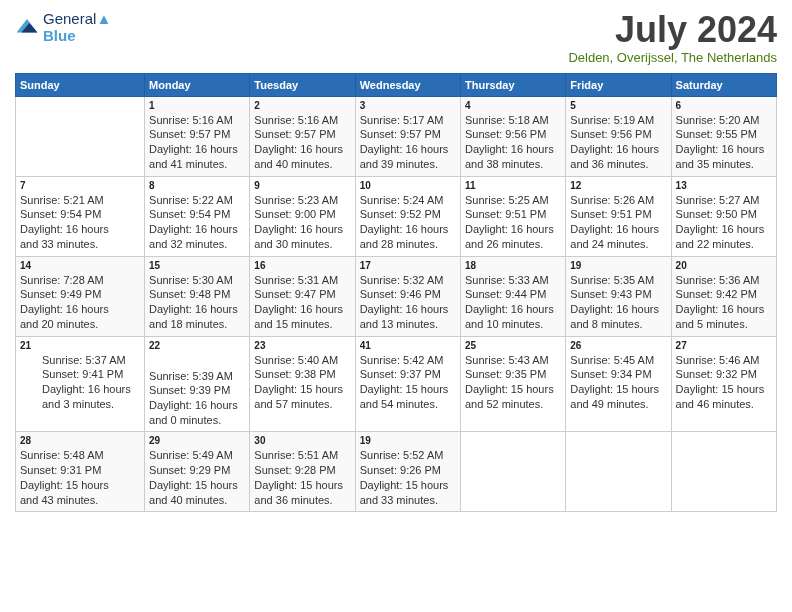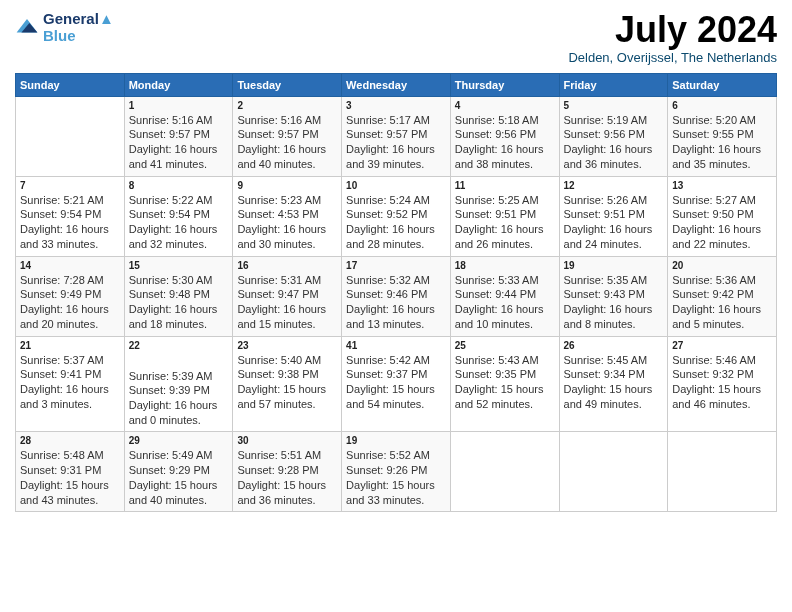--- a/index.html
+++ b/index.html
@@ -30,26 +30,26 @@
     .logo-icon {
       width: 24px;
       height: 24px;
     }
     .title-block {
       text-align: right;
     }
     .month-title {
       font-size: 36px;
       font-weight: bold;
-      color: #000000;
+      color: #404040;
       line-height: 1.1;
     }
     .location {
       font-size: 13px;
-      color: #0c4a6e;
+      color: #4d7c0f;
     }
     table {
       width: 100%;
       border-collapse: collapse;
       font-size: 9px;
     }
     thead tr th {
       background: #2a6db5;
       color: #fff;
       font-size: 11px;
@@ -87,21 +87,21 @@
 <body>
 
 <div class="page">
   <div class="header">
     <div class="logo">
       <svg class="logo-icon" viewBox="0 0 30 30" xmlns="http://www.w3.org/2000/svg">
         <polygon points="2,22 15,5 28,22" fill="#4a9fd4"></polygon>
         <polygon points="8,22 18,10 28,22" fill="#1a3a6b"></polygon>
       </svg>
       <div>
-        <div style="font-size:15px;font-weight:bold;color:#1a3a6b;">General<span style="color:#4a9fd4;">▲</span></div>
+        <div style="font-size:15px;font-weight:normal;color:#1a3a6b;">General<span style="color:#4a9fd4;">▲</span></div>
         <div style="font-size:15px;font-weight:bold;color:#4a9fd4;">Blue</div>
       </div>
     </div>
     <div class="title-block">
       <div class="month-title">July 2024</div>
       <div class="location">Delden, Overijssel, The Netherlands</div>
     </div>
   </div>
 
   <table>
@@ -173,21 +173,21 @@
           <td>
             <div class="day-number">8</div>
             <div class="day-info" style="white-space: pre-line;">Sunrise: 5:22 AM
 Sunset: 9:54 PM
 Daylight: 16 hours
 and 32 minutes.</div>
           </td>
           <td>
             <div class="day-number">9</div>
             <div class="day-info" style="white-space: pre-line;">Sunrise: 5:23 AM
-Sunset: 4:53 PM
+Sunset: 9:00 PM
 Daylight: 16 hours
 and 30 minutes.</div>
           </td>
           <td>
             <div class="day-number">10</div>
             <div class="day-info" style="white-space: pre-line;">Sunrise: 5:24 AM
 Sunset: 9:52 PM
 Daylight: 16 hours
 and 28 minutes.</div>
           </td>
@@ -260,21 +260,21 @@
             <div class="day-number">20</div>
             <div class="day-info" style="white-space: pre-line;">Sunrise: 5:36 AM
 Sunset: 9:42 PM
 Daylight: 16 hours
 and 5 minutes.</div>
           </td>
         </tr>
         <tr>
           <td>
             <div class="day-number">21</div>
-            <div class="day-info" style="white-space: pre-line;">Sunrise: 5:37 AM
+            <div class="day-info" style="white-space: pre-line; margin-left: 22px;">Sunrise: 5:37 AM
 Sunset: 9:41 PM
 Daylight: 16 hours
 and 3 minutes.</div>
           </td>
           <td>
             <div class="day-number">22</div>
             <div class="day-info" style="white-space: pre-line; margin-top: 18px;">Sunrise: 5:39 AM
 Sunset: 9:39 PM
 Daylight: 16 hours
 and 0 minutes.</div>

